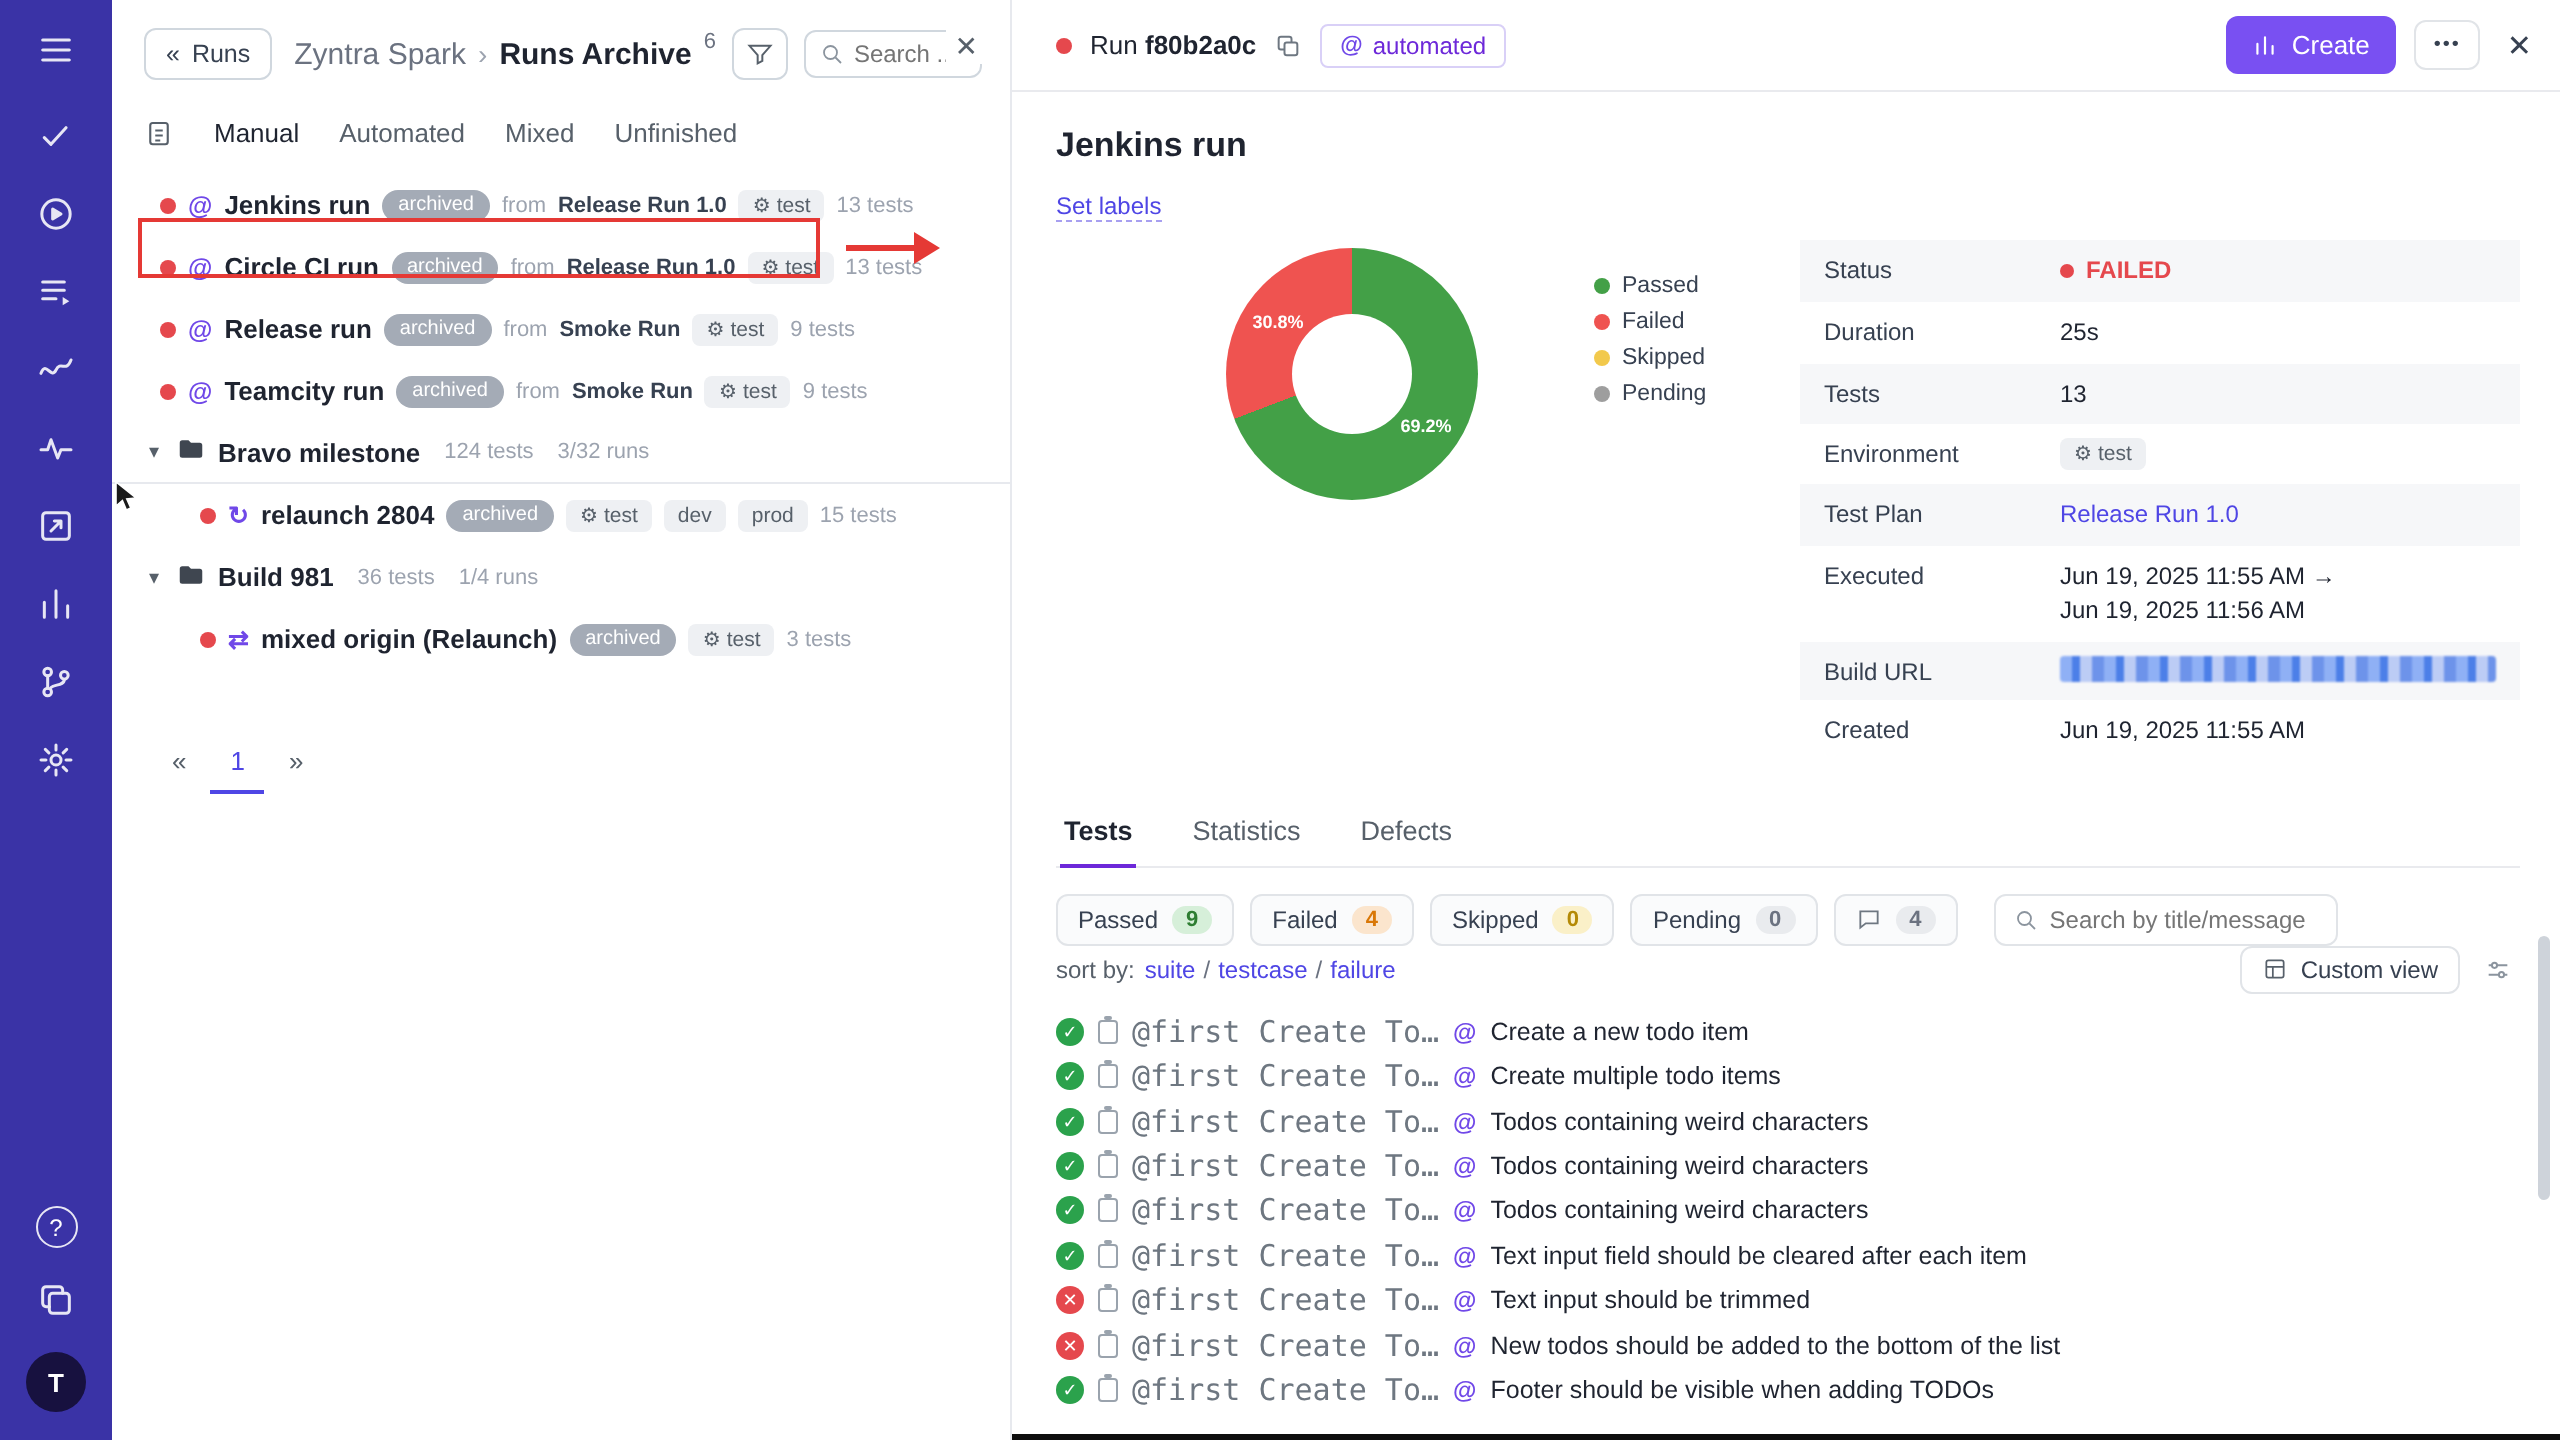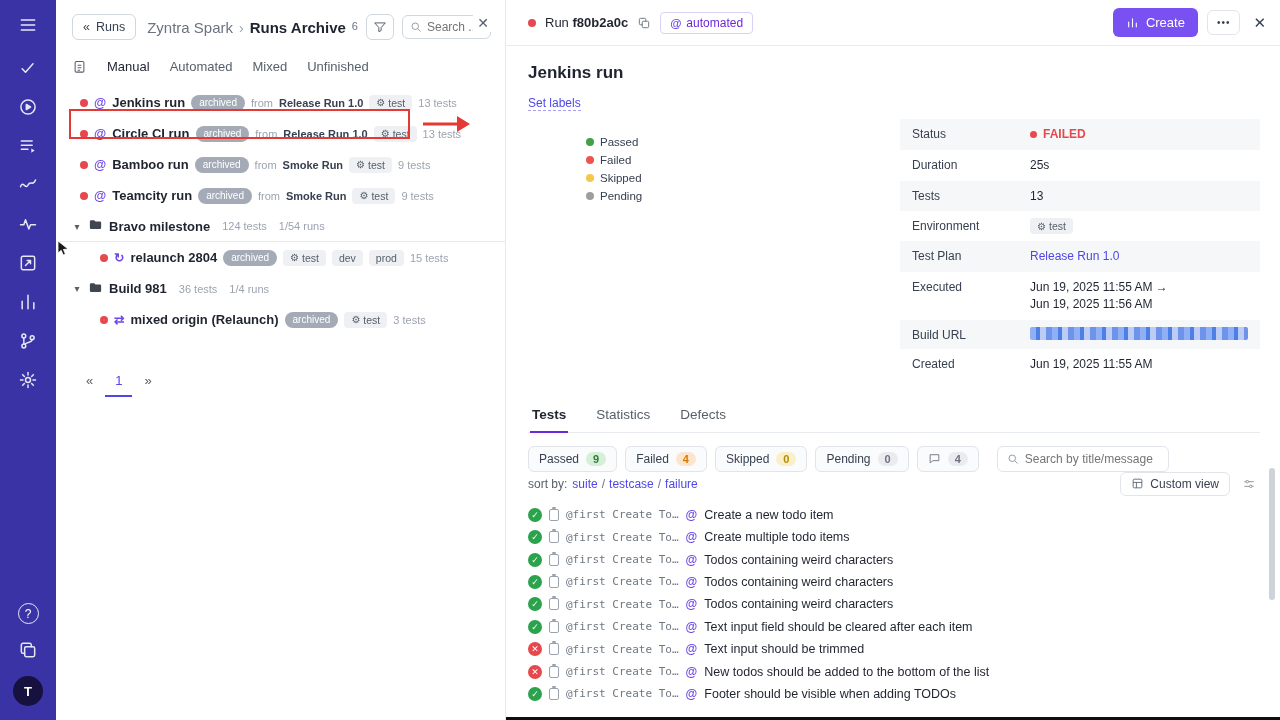--- a/index.html
+++ b/index.html
@@ -15,21 +15,21 @@
 .sb-bottom{margin-top:auto;display:flex;flex-direction:column;gap:15px;align-items:center}
 .sb-help{width:21px;height:21px;border:1.6px solid rgba(255,255,255,.88);border-radius:50%;color:#fff;font-size:12px;display:flex;align-items:center;justify-content:center;cursor:pointer}
 .sb-avatar{width:30px;height:30px;border-radius:50%;background:#17113f;color:#fff;font-size:13px;font-weight:700;display:flex;align-items:center;justify-content:center;cursor:pointer}
 
 
 .left-panel{width:450px;background:#fff;border-right:1px solid #e7e9ee;position:relative;flex-shrink:0}
 .lp-header{display:flex;align-items:center;gap:8px;padding:14px 14px 0 16px}
 .chip{display:inline-flex;align-items:center;gap:6px;border:1px solid #d0d7de;border-radius:6px;background:#fff;font-size:12.5px;color:#374151;padding:5px 10px;cursor:pointer;white-space:nowrap}
 .icon-chip{padding:5px 6px}
 .icon-chip svg{width:14px;height:14px;stroke:#57606a;fill:none;stroke-width:1.7}
-.crumbs{display:flex;align-items:flex-end;gap:6px;margin-left:3px;white-space:nowrap}
+.crumbs{display:flex;align-items:flex-start;gap:6px;margin-left:3px;white-space:nowrap}
 .crumb-project{font-size:15px;color:#6b7280;font-weight:500;cursor:pointer}
 .crumb-sep{color:#9ca3af;font-size:14px}
 .crumb-current{font-size:15px;font-weight:700;color:#1f2430}
 .crumb-count{font-size:11px;color:#6b7280;position:relative;top:-4px}
 .lp-search{display:inline-flex;align-items:center;gap:5px;border:1px solid #d0d7de;border-radius:6px;padding:4px 7px;width:90px;overflow:hidden}
 .lp-search svg{width:12px;height:12px;stroke:#8b949e;fill:none;stroke-width:1.8;flex-shrink:0}
 .lp-search input{border:0;outline:0;width:58px;font-size:12px;color:#374151;font-family:inherit;background:transparent}
 .lp-close{position:absolute;right:12px;top:14px;color:#57606a;font-size:14px;cursor:pointer;background:#fff;padding:1px 4px}
 .lp-tabs{display:flex;align-items:center;gap:20px;margin:19px 0 0 16px;font-size:13px;color:#57606a}
 .lp-tabs svg{width:15px;height:15px;stroke:#57606a;fill:none;stroke-width:1.7}
@@ -124,21 +124,21 @@
 .sliders-icon svg{width:14px;height:14px;stroke:#8b949e;fill:none;stroke-width:1.7}
 .tests-list{margin-top:8px}
 .test-row{height:22.4px;display:flex;align-items:center;gap:7px;font-size:12.5px;cursor:pointer;white-space:nowrap;overflow:hidden}
 .t-status{width:14px;height:14px;border-radius:50%;color:#fff;font-size:9px;display:flex;align-items:center;justify-content:center;flex-shrink:0}
 .t-status[data-status="passed"]{background:#2ba24c}
 .t-status[data-status="failed"]{background:#e5484d}
 .t-status[data-status="passed"]::after{content:"✓"}
 .t-status[data-status="failed"]::after{content:"✕"}
 .clip{width:10px;height:12px;border:1.3px solid #9aa3ad;border-radius:2px;position:relative;flex-shrink:0}
 .clip::before{content:"";position:absolute;top:-3px;left:1.5px;width:4px;height:2px;background:#9aa3ad;border-radius:1px}
-.t-suite{font-family:"DejaVu Sans Mono",monospace;font-size:11px;color:#6e7781}
+.t-suite{font-family:"DejaVu Sans Mono",monospace;font-size:15px;color:#6e7781}
 .t-at{color:#7048e8;font-weight:700;font-size:12px}
 .t-title{color:#1f2430}
 .m-scrollbar{position:absolute;right:5px;top:468px;width:6px;height:132px;background:#ced3da;border-radius:3px;cursor:pointer}
 .bottom-edge{position:absolute;left:0;right:0;bottom:0;height:3px;background:#0e0e0e}
 </style>
 </head>
 <body>
 
 <div class="app">
 
@@ -278,21 +278,21 @@
         <span class="env-badge">
             <span class="gear-glyph">⚙</span>
             <span>test</span>
           </span>
         <span class="count-txt">13 tests</span>
       </div>
 
       <div class="lp-row">
         <span class="dot"></span>
         <span class="at">@</span>
-        <span class="run-name">Bamboo run</span>
+        <span class="run-name">Release run</span>
         <span class="badge-archived">archived</span>
         <span class="from-txt">from</span>
         <span class="from-target">Smoke Run</span>
         <span class="env-badge">
             <span class="gear-glyph">⚙</span>
             <span>test</span>
           </span>
         <span class="count-txt">9 tests</span>
       </div>
 
@@ -310,21 +310,21 @@
         <span class="count-txt">9 tests</span>
       </div>
 
       <div class="lp-row folder bordered">
         <span class="chev">▾</span>
         <span class="folder-ic"><svg viewBox="0 0 24 24">
               <path d="M3 7a2 2 0 0 1 2-2h5l2 2h7a2 2 0 0 1 2 2v8a2 2 0 0 1-2 2H5a2 2 0 0 1-2-2z" fill="#3f4650"></path>
             </svg></span>
         <span class="folder-name">Bravo milestone</span>
         <span class="folder-stats">124 tests</span>
-        <span class="folder-stats">1/54 runs</span>
+        <span class="folder-stats">3/32 runs</span>
       </div>
 
       <div class="lp-row child">
         <span class="dot"></span>
         <span class="at">↻</span>
         <span class="run-name">relaunch 2804</span>
         <span class="badge-archived">archived</span>
         <span class="env-badge">
             <span class="gear-glyph">⚙</span>
             <span>test</span>
@@ -391,20 +391,25 @@
         </span>
       <span class="more-btn">•••</span>
       <span class="m-close">✕</span>
     </div>
 
     <div class="m-body">
       <div class="m-title">Jenkins run</div>
       <span class="set-labels">Set labels</span>
 
       <div class="chart-section">
+        <div class="donut-wrap">
+          <div class="donut" style="background: conic-gradient(rgb(67, 160, 71) 0deg, rgb(67, 160, 71) 249.12deg, rgb(239, 83, 80) 249.12deg, rgb(239, 83, 80) 360deg, rgb(242, 201, 76) 360deg, rgb(242, 201, 76) 360deg, rgb(158, 158, 158) 360deg, rgb(158, 158, 158) 360deg);"></div>
+          <span class="slice-label sl-failed">30.8%</span>
+          <span class="slice-label sl-passed">69.2%</span>
+        </div>
         <div class="legend">
           <div class="legend-item">
               <span class="legend-dot" style="background: rgb(67, 160, 71);"></span>
               <span>Passed</span>
             </div>
           <div class="legend-item">
               <span class="legend-dot" style="background: rgb(239, 83, 80);"></span>
               <span>Failed</span>
             </div>
           <div class="legend-item">

